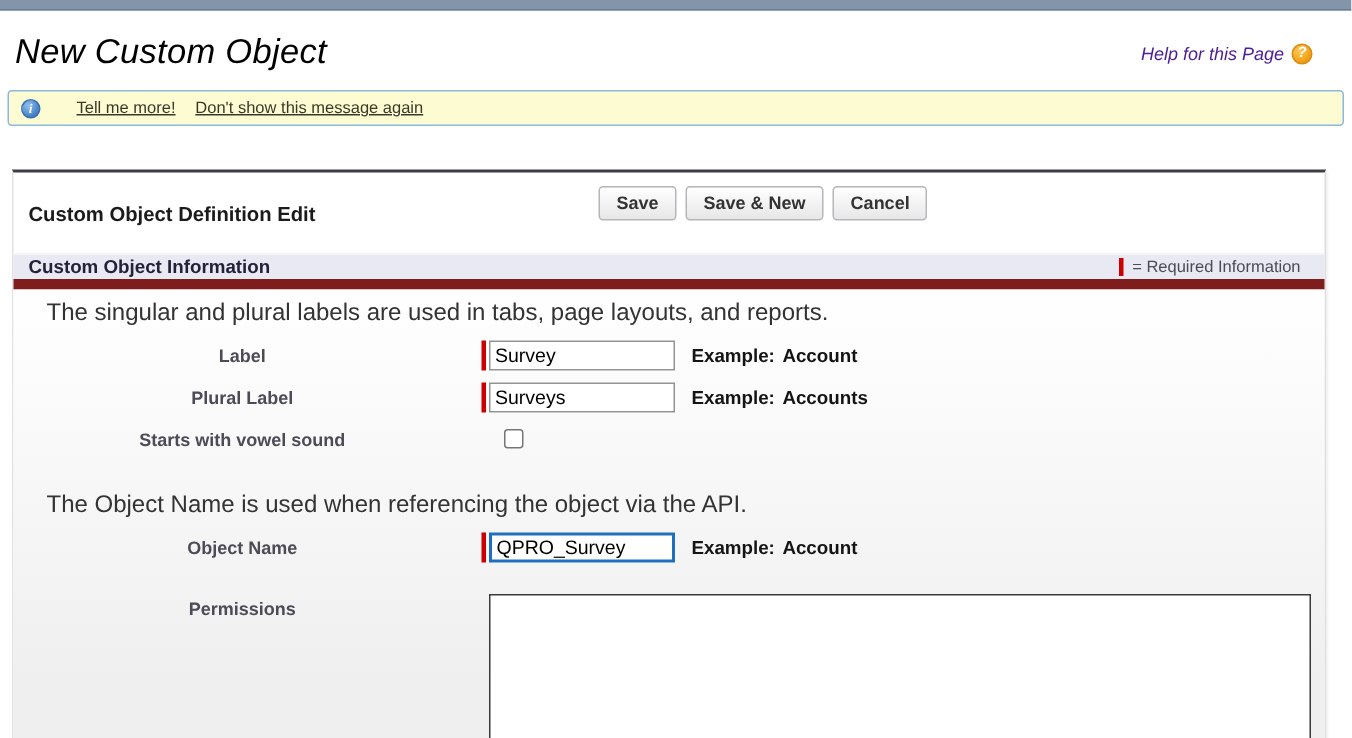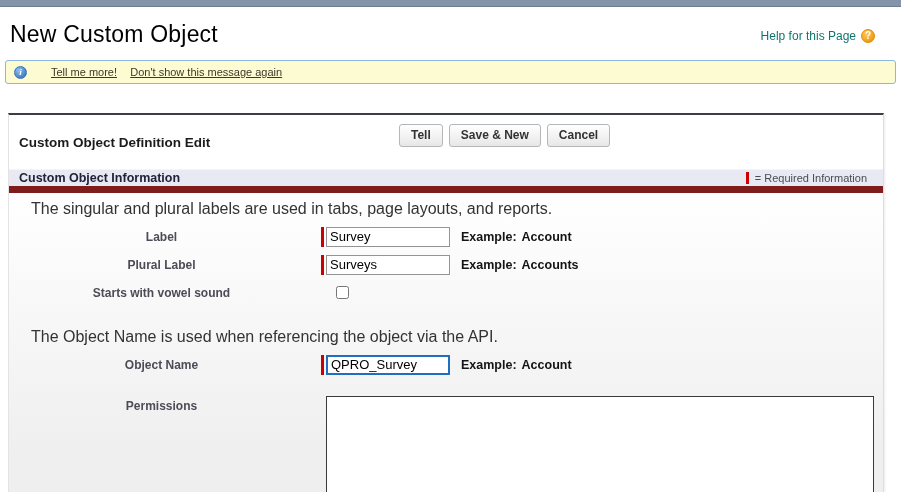--- a/index.html
+++ b/index.html
@@ -4,24 +4,24 @@
 <style>
   * { margin:0; padding:0; box-sizing:border-box; }
   html,body { width:901px; height:492px; background:#ffffff; overflow:hidden;
               font-family:"Liberation Sans", sans-serif; }
 
   
   .topbar { height:7px; background:#8494a9; border-bottom:1px solid #6d7f96; }
 
   
   .page-header { height:53px; padding:14px 12px 0 10px; display:flex;
-                 justify-content:space-between; align-items:flex-start; }
+                 justify-content:space-between; align-items:flex-start;font-style:italic; }
   .page-title { font-size:23px; font-weight:400; color:#000; letter-spacing:0.2px; }
   .help-link-wrap { display:flex; align-items:center; gap:5px; margin-top:8px; margin-right:14px; }
-  .help-link { color:#0f766e; font-size:12px; text-decoration:none; cursor:pointer; }
+  .help-link { color:#4c1d95; font-size:12px; text-decoration:none; cursor:pointer; }
   .help-icon { width:14px; height:14px; border-radius:50%;
                background:radial-gradient(circle at 35% 30%, #fdc95a, #f5a41d 60%, #e08a0c);
                border:1px solid #d98d12; color:#fff; font-size:10px; font-weight:bold;
                display:flex; align-items:center; justify-content:center; line-height:1; }
 
   
   .banner { margin:0 5px; height:24px; background:#fdfbd2; border:1px solid #8cb7e0;
             border-radius:3px; display:flex; align-items:center; padding:0 8px;
             font-size:11.5px; color:#333; white-space:nowrap; }
   .info-icon { width:13px; height:13px; border-radius:50%; flex:0 0 13px;
@@ -98,21 +98,21 @@
     <a class="banner-link">Tell me more!</a>
     <a class="banner-link">Don't show this message again</a>
   </span>
 </div>
 
 <div class="panel">
 
   <div class="panel-header">
     <span class="panel-title">Custom Object Definition Edit</span>
     <div class="button-group">
-      <button class="btn">Tell</button>
+      <button class="btn">Save</button>
       <button class="btn">Save &amp; New</button>
       <button class="btn">Cancel</button>
     </div>
   </div>
 
   <div class="section-bar">
     <span class="section-title">Custom Object Information</span>
     <span class="legend">
       <span class="req-bar"></span>
       <span class="legend-text">= Required Information</span>

